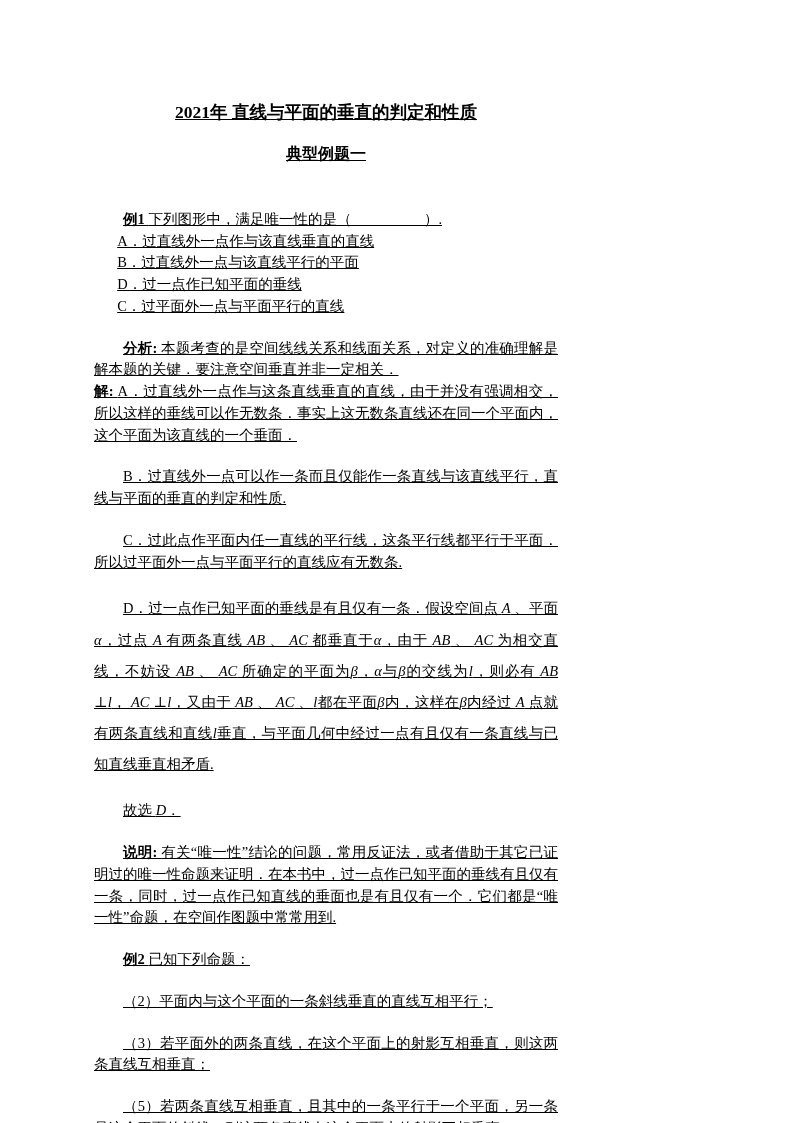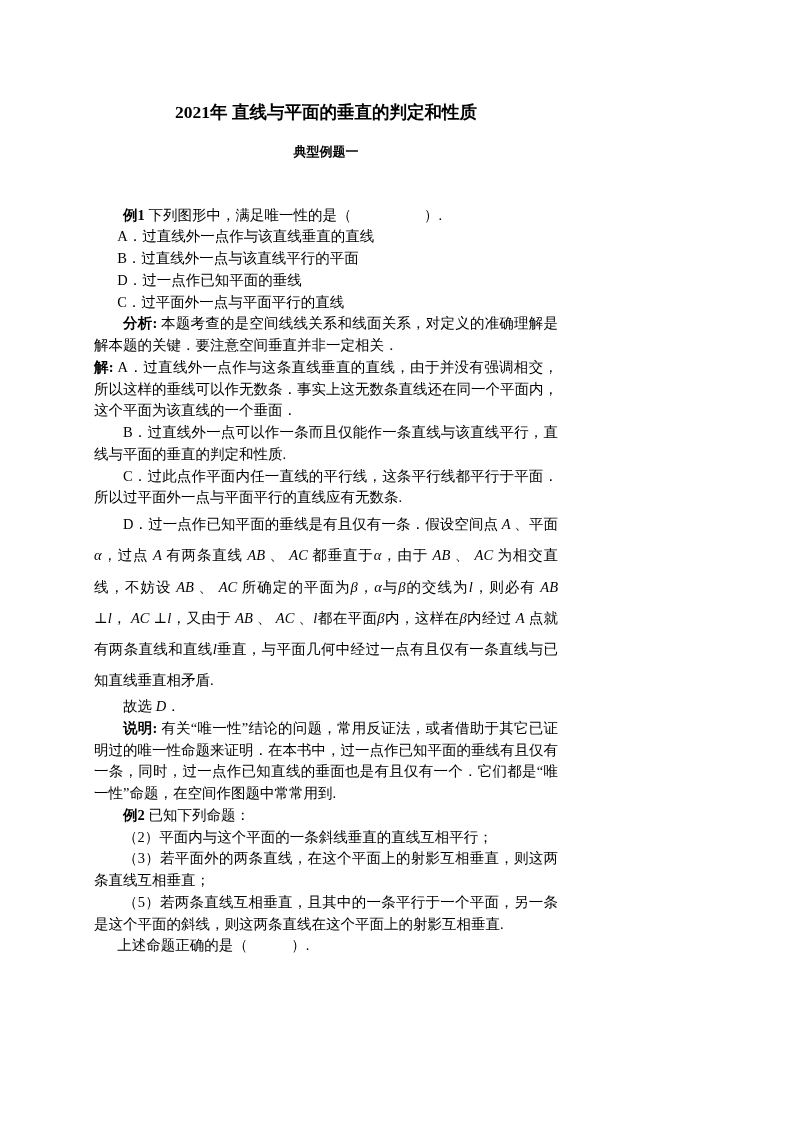--- a/index.html
+++ b/index.html
@@ -3,32 +3,33 @@
 <meta charset="utf-8">
 <style>
   html,body { margin:0; padding:0; background:#ffffff; }
   .page {
     width:652px; height:1123px; box-sizing:border-box;
     padding:100px 94px 40px 94px;
     background:#ffffff; color:#000000;
     font-family:"Liberation Serif","DejaVu Serif",serif;
     font-size:14.5px; line-height:1.5;
     overflow:hidden;
+    text-decoration:underline;
   }
   .doc-title {
     margin:0; text-align:center;
     font-size:17.5px; font-weight:bold; line-height:1.4;
   }
   .section-heading {
-    text-align:center; font-size:13px; font-weight:bold; line-height:1.4;
+    text-align:center; font-size:16px; font-weight:bold; line-height:1.4;
   }
   .section-heading.first { margin:18px 0 44px 0; }
   .section-heading.later { margin:38px 0 52px 0; }
   .para { margin:0; text-align:justify; }
-  .para.ind-std { text-indent:2em; }
+  .para.ind-std { text-indent:2em;margin-top:20px; }
   .para.ind-sm  { text-indent:1.6em; }
   .para.wide { line-height:2.15; }
   .para b.plabel { font-weight:bold; }
   .para i { font-style:italic; font-family:"Liberation Serif","DejaVu Serif",serif; }
 </style>
 </head>
 <body>
 
 <div class="page">
   <h1 class="doc-title">2021年 直线与平面的垂直的判定和性质</h1>

